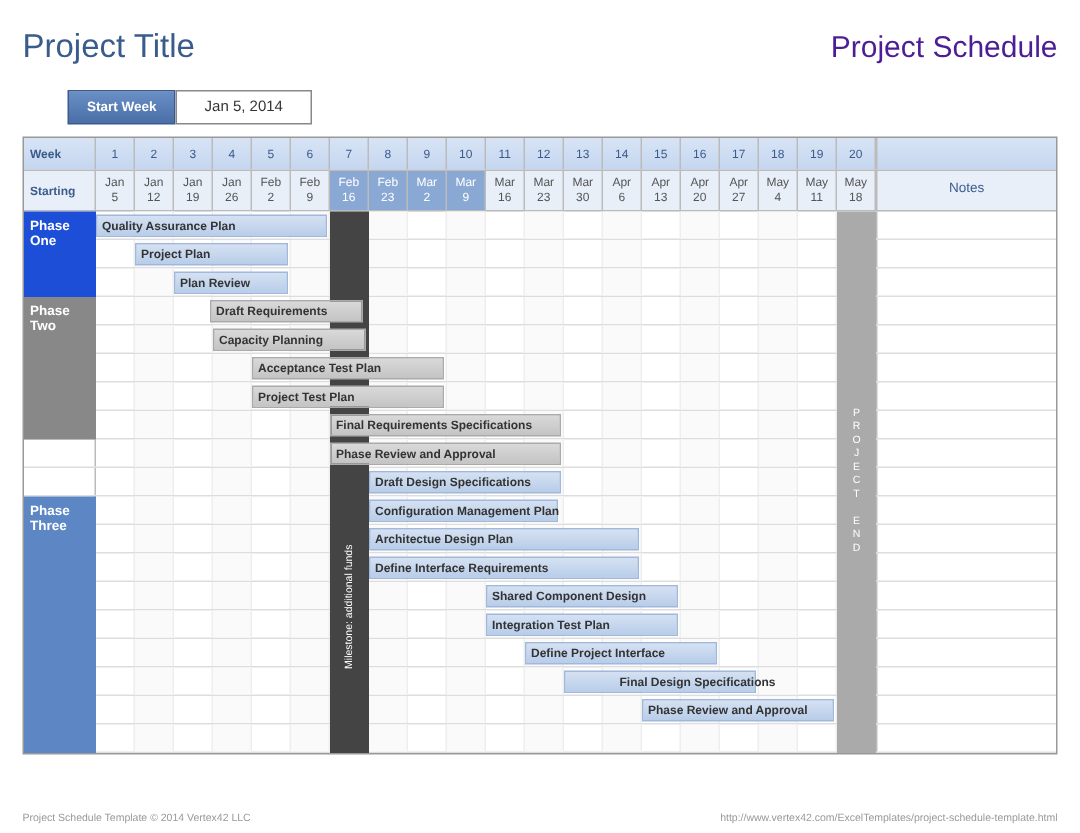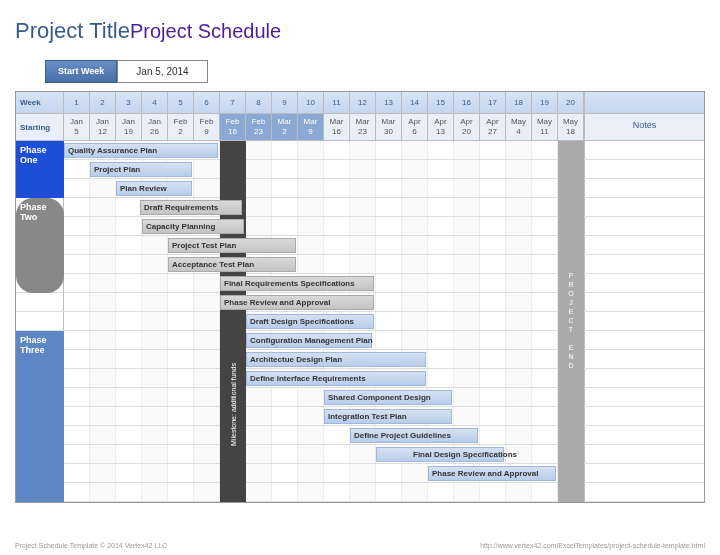--- a/index.html
+++ b/index.html
@@ -1,17 +1,17 @@
 <!DOCTYPE html>
 <html><head>
 <meta charset="utf-8">
 <style>
   * { box-sizing: border-box; margin: 0; padding: 0; }
   body { font-family: Arial, sans-serif; background: #fff; width: 720px; height: 555px; position: relative; padding: 10px 15px; }
-  .title-row { display: flex; align-items: baseline; padding: 8px 0 16px 0; }
+  .title-row { display: flex; justify-content: space-between; align-items: baseline; padding: 8px 0 16px 0; }
   .project-title { font-size: 22px; color: #3a5c8c; font-weight: normal; }
   .project-schedule { font-size: 20px; color: #4c1d95; font-weight: normal; }
   .start-week-row { display: flex; margin-bottom: 8px; margin-left: 30px; }
   .start-week-label { background: linear-gradient(#6a8fc7, #4a6fa7); color: #fff; font-size: 9px; font-weight: bold; padding: 5px 12px; border: 1px solid #3a5c8c; }
   .start-week-value { background: #fff; border: 1px solid #888; font-size: 10px; padding: 5px 18px; color: #333; }
   .chart { border: 1px solid #999; position: relative; }
   .header-row { display: flex; }
   .phase-col { width: 48px; flex-shrink: 0; }
   .week-cell { width: 26px; flex-shrink: 0; text-align: center; font-size: 8px; border-right: 1px solid #bbb; }
   .notes-col { flex: 1; }
@@ -24,21 +24,21 @@
   .hdr2 .week-cell { padding: 3px 0; color: #555; line-height: 1.2; }
   .hdr2 .week-cell.sel { background: #8aa8d4; color: #fff; }
   .hdr2 .notes-col { font-size: 9px; color: #3a5c8c; text-align: center; padding-top: 6px; border-left: 1px solid #bbb; }
   .body-row { display: flex; height: 19px; border-bottom: 1px solid #ddd; position: relative; }
   .body-row .phase-col { border-right: 1px solid #bbb; }
   .grid-cell { width: 26px; flex-shrink: 0; border-right: 1px solid #eee; }
   .grid-cell:nth-child(odd) { background: #fafafa; }
   .body-row .notes-col { border-left: 1px solid #bbb; }
   .phase-label { position: absolute; left: 0; width: 48px; color: #fff; font-size: 9px; font-weight: bold; padding: 4px 4px; z-index: 2; }
   .phase-one { top: 0; height: 57px; background: #1d4ed8; }
-  .phase-two { top: 57px; height: 95px; background: #888; border-radius: 17px; }
+  .phase-two { top: 57px; height: 95px; background: #888; }
   .phase-three { top: 190px; height: 171px; background: #5d86c4; }
   .bar { position: absolute; height: 15px; top: 2px; font-size: 8px; color: #333; padding: 2px 3px; white-space: nowrap; overflow: visible; z-index: 3; font-weight: bold; }
   .b-blue { background: linear-gradient(#d5e1f2, #b8cde9); border: 1px solid #9fb8db; }
   .b-gray { background: linear-gradient(#d9d9d9, #c4c4c4); border: 1px solid #aaa; }
   .milestone-bar { position: absolute; left: calc(48px + 6*26px); width: 26px; top: 0; height: 100%; background: #444; z-index: 2; }
   .milestone-text { position: absolute; color: #fff; font-size: 7px; transform: rotate(-90deg); transform-origin: center; white-space: nowrap; left: calc(48px + 6*26px - 44px); top: 260px; width: 114px; text-align: center; z-index: 5; }
   .projend-bar { position: absolute; left: calc(48px + 19*26px); width: 26px; top: 0; height: 100%; background: #aaa; z-index: 2; display: flex; align-items: center; justify-content: center; }
   .projend-text { color: #fff; font-size: 7px; writing-mode: vertical-rl; text-orientation: upright; letter-spacing: 2px; }
   .body-wrap { position: relative; }
   .footer { position: absolute; bottom: 6px; left: 15px; right: 15px; display: flex; justify-content: space-between; font-size: 7px; color: #999; }
@@ -259,20 +259,45 @@
         <div class="grid-cell"></div>
         <div class="grid-cell"></div>
         <div class="grid-cell"></div>
         <div class="grid-cell"></div>
         <div class="grid-cell"></div>
         <div class="grid-cell"></div>
         <div class="grid-cell"></div>
         <div class="grid-cell"></div>
         <div class="grid-cell"></div>
         <div class="notes-col"></div>
+        <div class="bar b-gray" style="left: 152px; width: 128px;">Acceptance Test Plan</div>
+      </div>
+      <div class="body-row">
+        <div class="phase-col"></div>
+        <div class="grid-cell"></div>
+        <div class="grid-cell"></div>
+        <div class="grid-cell"></div>
+        <div class="grid-cell"></div>
+        <div class="grid-cell"></div>
+        <div class="grid-cell"></div>
+        <div class="grid-cell"></div>
+        <div class="grid-cell"></div>
+        <div class="grid-cell"></div>
+        <div class="grid-cell"></div>
+        <div class="grid-cell"></div>
+        <div class="grid-cell"></div>
+        <div class="grid-cell"></div>
+        <div class="grid-cell"></div>
+        <div class="grid-cell"></div>
+        <div class="grid-cell"></div>
+        <div class="grid-cell"></div>
+        <div class="grid-cell"></div>
+        <div class="grid-cell"></div>
+        <div class="grid-cell"></div>
+        <div class="notes-col"></div>
         <div class="bar b-gray" style="left: 152px; width: 128px;">Project Test Plan</div>
       </div>
       <div class="body-row">
         <div class="phase-col"></div>
         <div class="grid-cell"></div>
         <div class="grid-cell"></div>
         <div class="grid-cell"></div>
         <div class="grid-cell"></div>
         <div class="grid-cell"></div>
         <div class="grid-cell"></div>
@@ -284,45 +309,20 @@
         <div class="grid-cell"></div>
         <div class="grid-cell"></div>
         <div class="grid-cell"></div>
         <div class="grid-cell"></div>
         <div class="grid-cell"></div>
         <div class="grid-cell"></div>
         <div class="grid-cell"></div>
         <div class="grid-cell"></div>
         <div class="grid-cell"></div>
         <div class="notes-col"></div>
-        <div class="bar b-gray" style="left: 152px; width: 128px;">Acceptance Test Plan</div>
-      </div>
-      <div class="body-row">
-        <div class="phase-col"></div>
-        <div class="grid-cell"></div>
-        <div class="grid-cell"></div>
-        <div class="grid-cell"></div>
-        <div class="grid-cell"></div>
-        <div class="grid-cell"></div>
-        <div class="grid-cell"></div>
-        <div class="grid-cell"></div>
-        <div class="grid-cell"></div>
-        <div class="grid-cell"></div>
-        <div class="grid-cell"></div>
-        <div class="grid-cell"></div>
-        <div class="grid-cell"></div>
-        <div class="grid-cell"></div>
-        <div class="grid-cell"></div>
-        <div class="grid-cell"></div>
-        <div class="grid-cell"></div>
-        <div class="grid-cell"></div>
-        <div class="grid-cell"></div>
-        <div class="grid-cell"></div>
-        <div class="grid-cell"></div>
-        <div class="notes-col"></div>
         <div class="bar b-gray" style="left: 204px; width: 154px;">Final Requirements Specifications</div>
       </div>
       <div class="body-row">
         <div class="phase-col"></div>
         <div class="grid-cell"></div>
         <div class="grid-cell"></div>
         <div class="grid-cell"></div>
         <div class="grid-cell"></div>
         <div class="grid-cell"></div>
         <div class="grid-cell"></div>
@@ -509,21 +509,21 @@
         <div class="grid-cell"></div>
         <div class="grid-cell"></div>
         <div class="grid-cell"></div>
         <div class="grid-cell"></div>
         <div class="grid-cell"></div>
         <div class="grid-cell"></div>
         <div class="grid-cell"></div>
         <div class="grid-cell"></div>
         <div class="grid-cell"></div>
         <div class="notes-col"></div>
-        <div class="bar b-blue" style="left: 334px; width: 128px;">Define Project Guidelines</div>
+        <div class="bar b-blue" style="left: 334px; width: 128px;">Define Project Interface</div>
       </div>
       <div class="body-row">
         <div class="phase-col"></div>
         <div class="grid-cell"></div>
         <div class="grid-cell"></div>
         <div class="grid-cell"></div>
         <div class="grid-cell"></div>
         <div class="grid-cell"></div>
         <div class="grid-cell"></div>
         <div class="grid-cell"></div>

